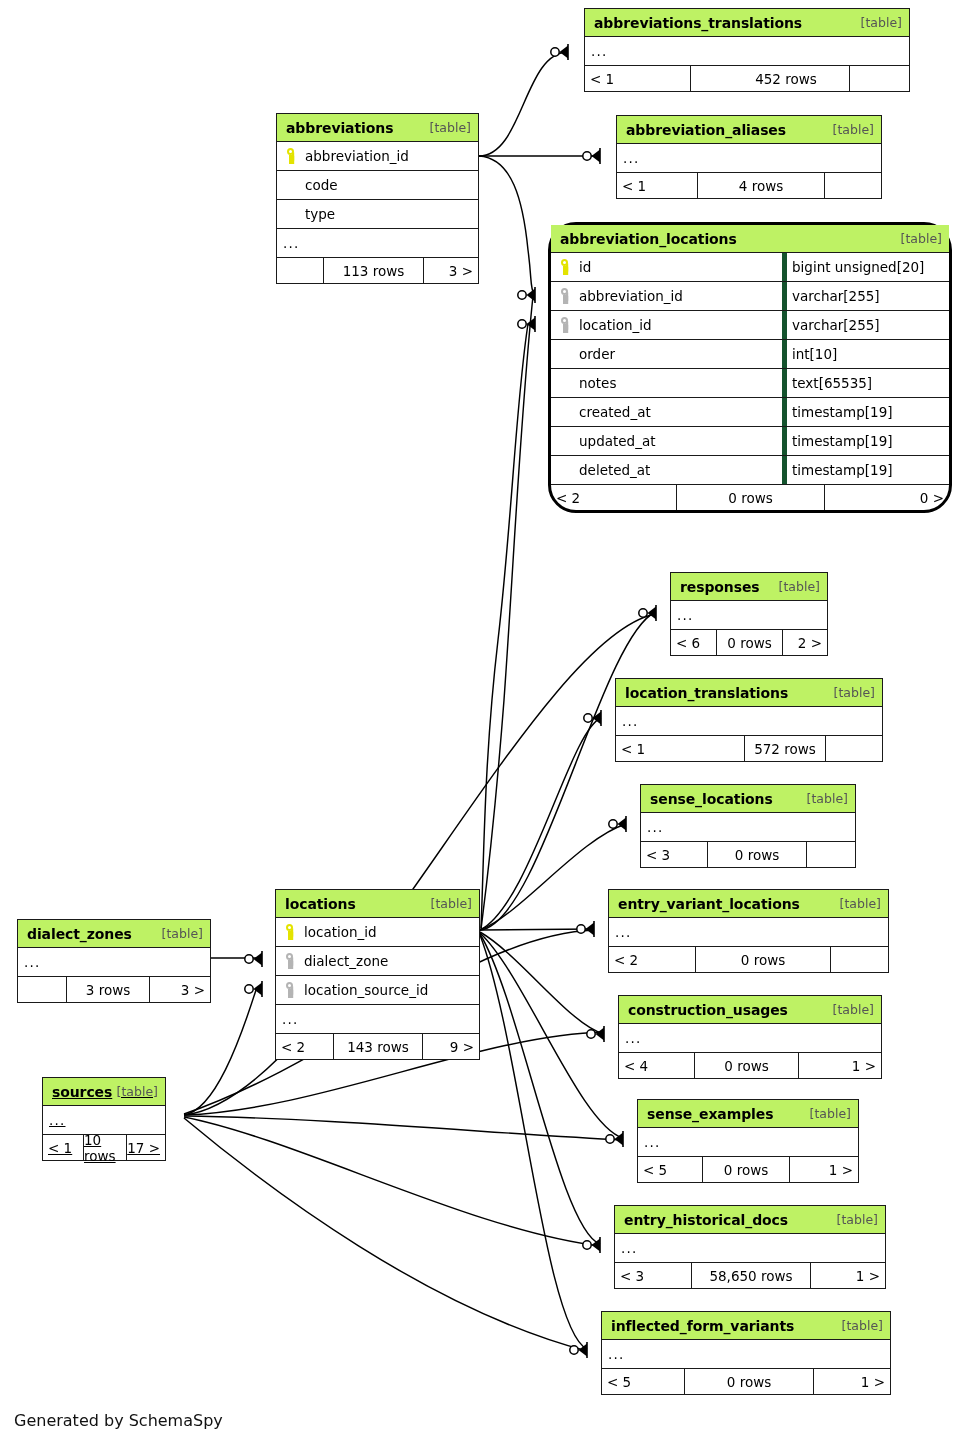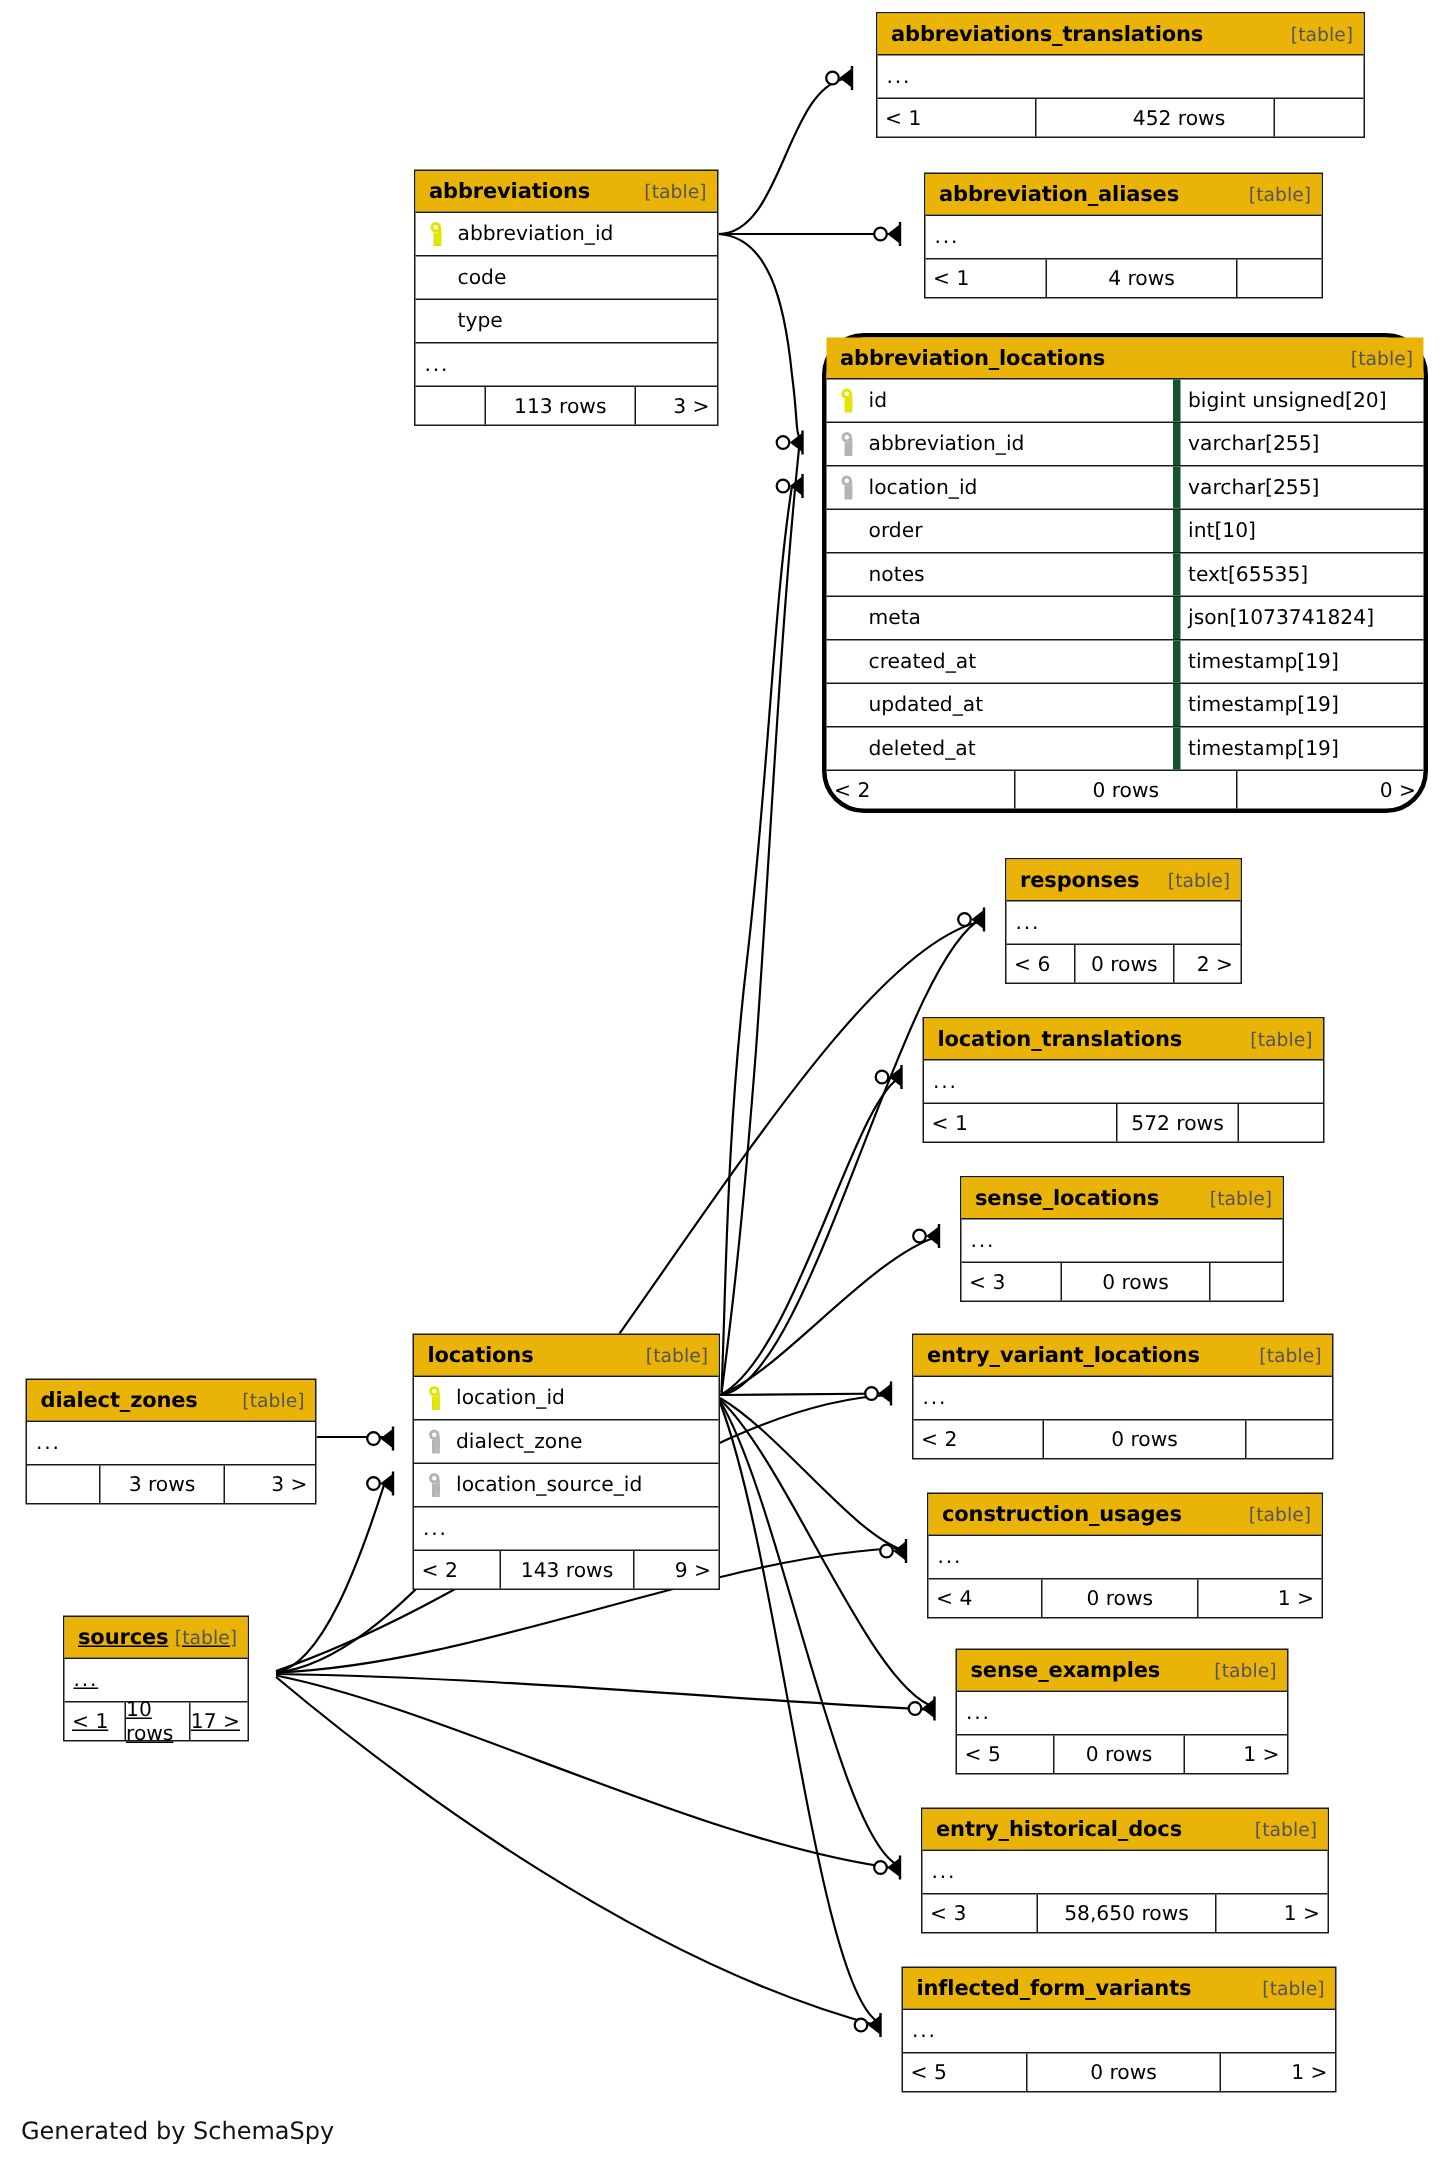--- a/index.html
+++ b/index.html
@@ -16,21 +16,21 @@
     position:absolute;box-sizing:border-box;
     border:1px solid #1a1a1a;background:#ffffff;
     font-size:13.5px;color:#000;
   }
   .tbl.main{border:3px solid #000000;}
   .trow{box-sizing:border-box;display:flex;align-items:center;
         border-top:1px solid #1a1a1a;height:29px;}
   .trow:first-child{border-top:none;}
 
   .thead{
-    background:#eab308;height:27px;display:flex;align-items:center;
+    background:#bef264;height:27px;display:flex;align-items:center;
     justify-content:space-between;padding:0 7px 0 9px;border-top:none;
   }
   .tname{font-weight:bold;font-size:14px;letter-spacing:-0.1px;white-space:nowrap;}
   .ttag{color:#555;font-size:12.5px;font-weight:normal;white-space:nowrap;}
 
   .colcell{flex:1 1 auto;display:flex;align-items:center;padding-left:7px;
            min-width:0;white-space:nowrap;overflow:hidden;}
   .coltype{flex:0 0 auto;border-left:5px solid #14532d;padding:0 4px 0 5px;
            height:100%;display:flex;align-items:center;white-space:nowrap;font-size:13.5px;}
   .ellip{flex:1 1 auto;padding-left:6px;letter-spacing:1.2px;color:#000;
@@ -254,27 +254,20 @@
         <div class="trow">
           <div class="colcell">
             <span class="key" style="visibility: hidden;"></span>
             <span>notes</span>
           </div>
           <div class="coltype" style="width: 153px;">text[65535]</div>
         </div>
         <div class="trow">
           <div class="colcell">
             <span class="key" style="visibility: hidden;"></span>
-            <span>meta</span>
-          </div>
-          <div class="coltype" style="width: 153px;">json[1073741824]</div>
-        </div>
-        <div class="trow">
-          <div class="colcell">
-            <span class="key" style="visibility: hidden;"></span>
             <span>created_at</span>
           </div>
           <div class="coltype" style="width: 153px;">timestamp[19]</div>
         </div>
         <div class="trow">
           <div class="colcell">
             <span class="key" style="visibility: hidden;"></span>
             <span>updated_at</span>
           </div>
           <div class="coltype" style="width: 153px;">timestamp[19]</div>

